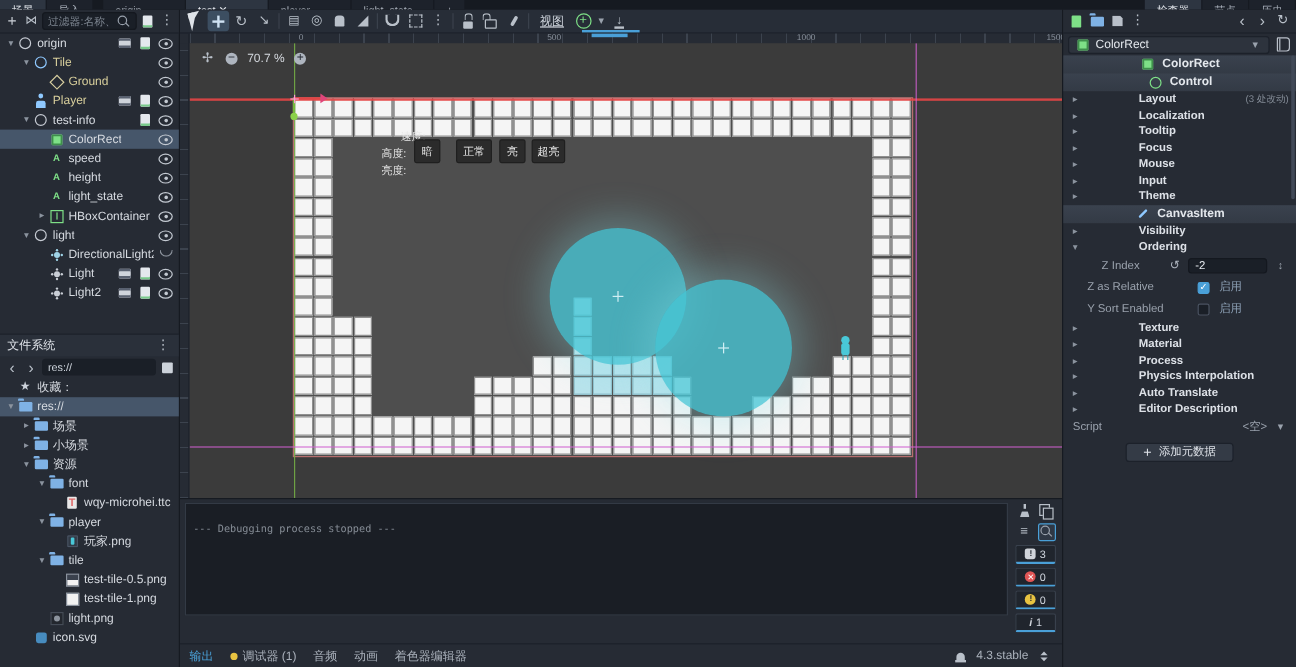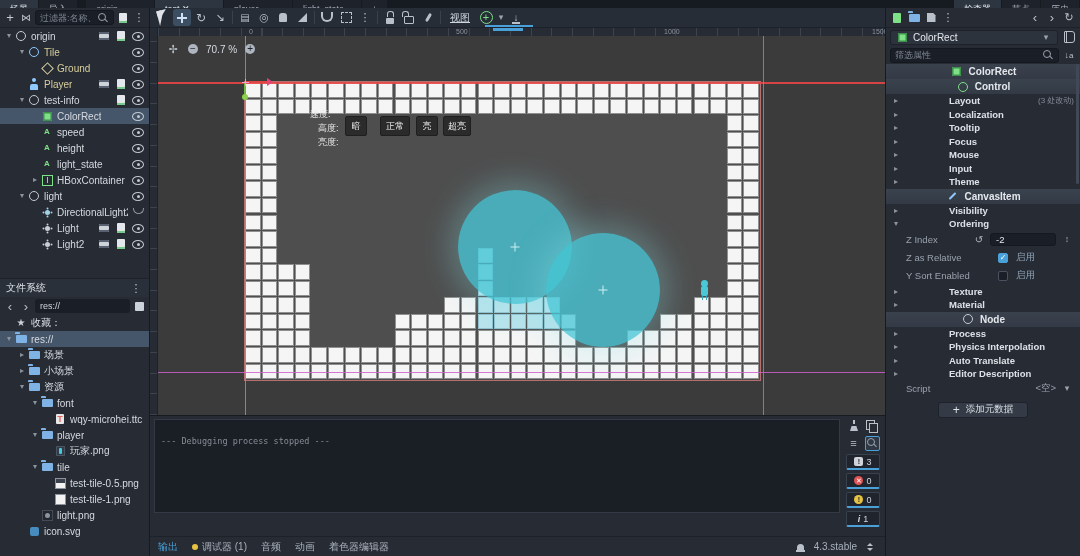--- a/index.html
+++ b/index.html
@@ -770,21 +770,21 @@
           <div class="tile" style="left: 435.8px; top: 327.5px; width: 15.6px; height: 15.6px;"></div>
           <div class="tile" style="left: 452.4px; top: 327.5px; width: 15.6px; height: 15.6px;"></div>
           <div class="tile" style="left: 469px; top: 327.5px; width: 15.6px; height: 15.6px;"></div>
           <div class="tile" style="left: 485.6px; top: 327.5px; width: 15.6px; height: 15.6px;"></div>
           <div class="tile" style="left: 502.3px; top: 327.5px; width: 15.6px; height: 15.6px;"></div>
           <div class="tile" style="left: 518.9px; top: 327.5px; width: 15.6px; height: 15.6px;"></div>
           <div class="tile" style="left: 535.5px; top: 327.5px; width: 15.6px; height: 15.6px;"></div>
           <div class="tile" style="left: 552.1px; top: 327.5px; width: 15.6px; height: 15.6px;"></div>
           <div class="tile" style="left: 568.7px; top: 327.5px; width: 15.6px; height: 15.6px;"></div>
           <div class="tile" style="left: 585.3px; top: 327.5px; width: 15.6px; height: 15.6px;"></div>
-          <div class="hud-label" style="left: 152px; top: 72px;">速度:</div>
+          <div class="hud-label" style="left: 176px; top: 72px;">速度:</div>
           <div class="hud-label" style="left: 160px; top: 86px;">高度:</div>
           <div class="hud-label" style="left: 160px; top: 100px;">亮度:</div>
           <div class="hud-btn" style="left: 187px; top: 80px; width: 22px;">暗</div>
           <div class="hud-btn" style="left: 222px; top: 80px; width: 30px;">正常</div>
           <div class="hud-btn" style="left: 258px; top: 80px; width: 22px;">亮</div>
           <div class="hud-btn" style="left: 285px; top: 80px; width: 28px;">超亮</div>
           <div class="glight" style="left: 300px; top: 154px; width: 114px; height: 114px;">
             <span class="sparkle"></span>
           </div>
           <div class="glight" style="left: 388px; top: 197px; width: 114px; height: 114px;">
@@ -867,27 +867,20 @@
       <span class="ic ic-reload"></span>
     </div>
     <div class="node-row">
       <div class="node-select">
         <span class="ic ic-colorrect"></span>
         <span>ColorRect</span>
         <span class="ic ic-chev-d" style="margin-left:auto;"></span>
       </div>
       <span class="ic ic-doc"></span>
     </div>
-    <div class="insp-filter">
-      <div class="mini-input">
-        <input placeholder="筛选属性" style="">
-        <span class="ic ic-search"></span>
-      </div>
-      <span class="ic ic-sort"></span>
-    </div>
     <div class="insp-body" id="insp-body">
       <div class="insp-scroll"></div>
     <div class="cat-bar">
           <span class="ic ic-colorrect"></span>
           <span>ColorRect</span>
         </div>
         <div class="cat-bar">
           <span class="ic ic-control-node"></span>
           <span>Control</span>
         </div>
@@ -925,21 +918,21 @@
           <span>CanvasItem</span>
         </div>
         <div class="fold-row">
           <span class="fcaret">▸</span>
           <span class="fl">Visibility</span>
         </div>
         <div class="fold-row">
           <span class="fcaret">▾</span>
           <span class="fl">Ordering</span>
         </div>
-        <div class="prop-row" style="height: 18px; padding-left: 20px;">
+        <div class="prop-row" style="height: 18px; padding-left: 32px;">
           <span class="pname">Z Index</span>
           <span class="ic ic-reset"></span>
           <span class="val-field">-2</span>
           <span class="ic ic-spin"></span>
         </div>
         <div class="prop-row" style="height: 18px; padding-left: 20px;">
           <span class="pname">Z as Relative</span>
           <span class="checkbox on">✓</span>
           <span class="check-text" style="width: 58px;">启用</span>
         </div>
@@ -949,41 +942,37 @@
           <span class="check-text" style="width: 58px;">启用</span>
         </div>
         <div class="fold-row">
           <span class="fcaret">▸</span>
           <span class="fl">Texture</span>
         </div>
         <div class="fold-row">
           <span class="fcaret">▸</span>
           <span class="fl">Material</span>
         </div>
-        <div class="cat-bar">
-          <span class="ic ic-node2d"></span>
-          <span>Node</span>
-        </div>
         <div class="fold-row">
           <span class="fcaret">▸</span>
           <span class="fl">Process</span>
         </div>
         <div class="fold-row">
           <span class="fcaret">▸</span>
           <span class="fl">Physics Interpolation</span>
         </div>
         <div class="fold-row">
           <span class="fcaret">▸</span>
           <span class="fl">Auto Translate</span>
         </div>
         <div class="fold-row">
           <span class="fcaret">▸</span>
           <span class="fl">Editor Description</span>
         </div>
-        <div class="prop-row" style="height: 16px; padding-left: 20px;">
+        <div class="prop-row" style="height: 16px; padding-left: 8px;">
           <span class="pname">Script</span>
           <span style="color: rgb(154, 162, 173);">&lt;空&gt;</span>
           <span class="ic ic-chev-d"></span>
         </div>
         <div class="add-meta-row">
           <span class="add-meta-btn">
             <span style="font-size: 12px;">+</span>
             <span>添加元数据</span>
           </span>
         </div>

